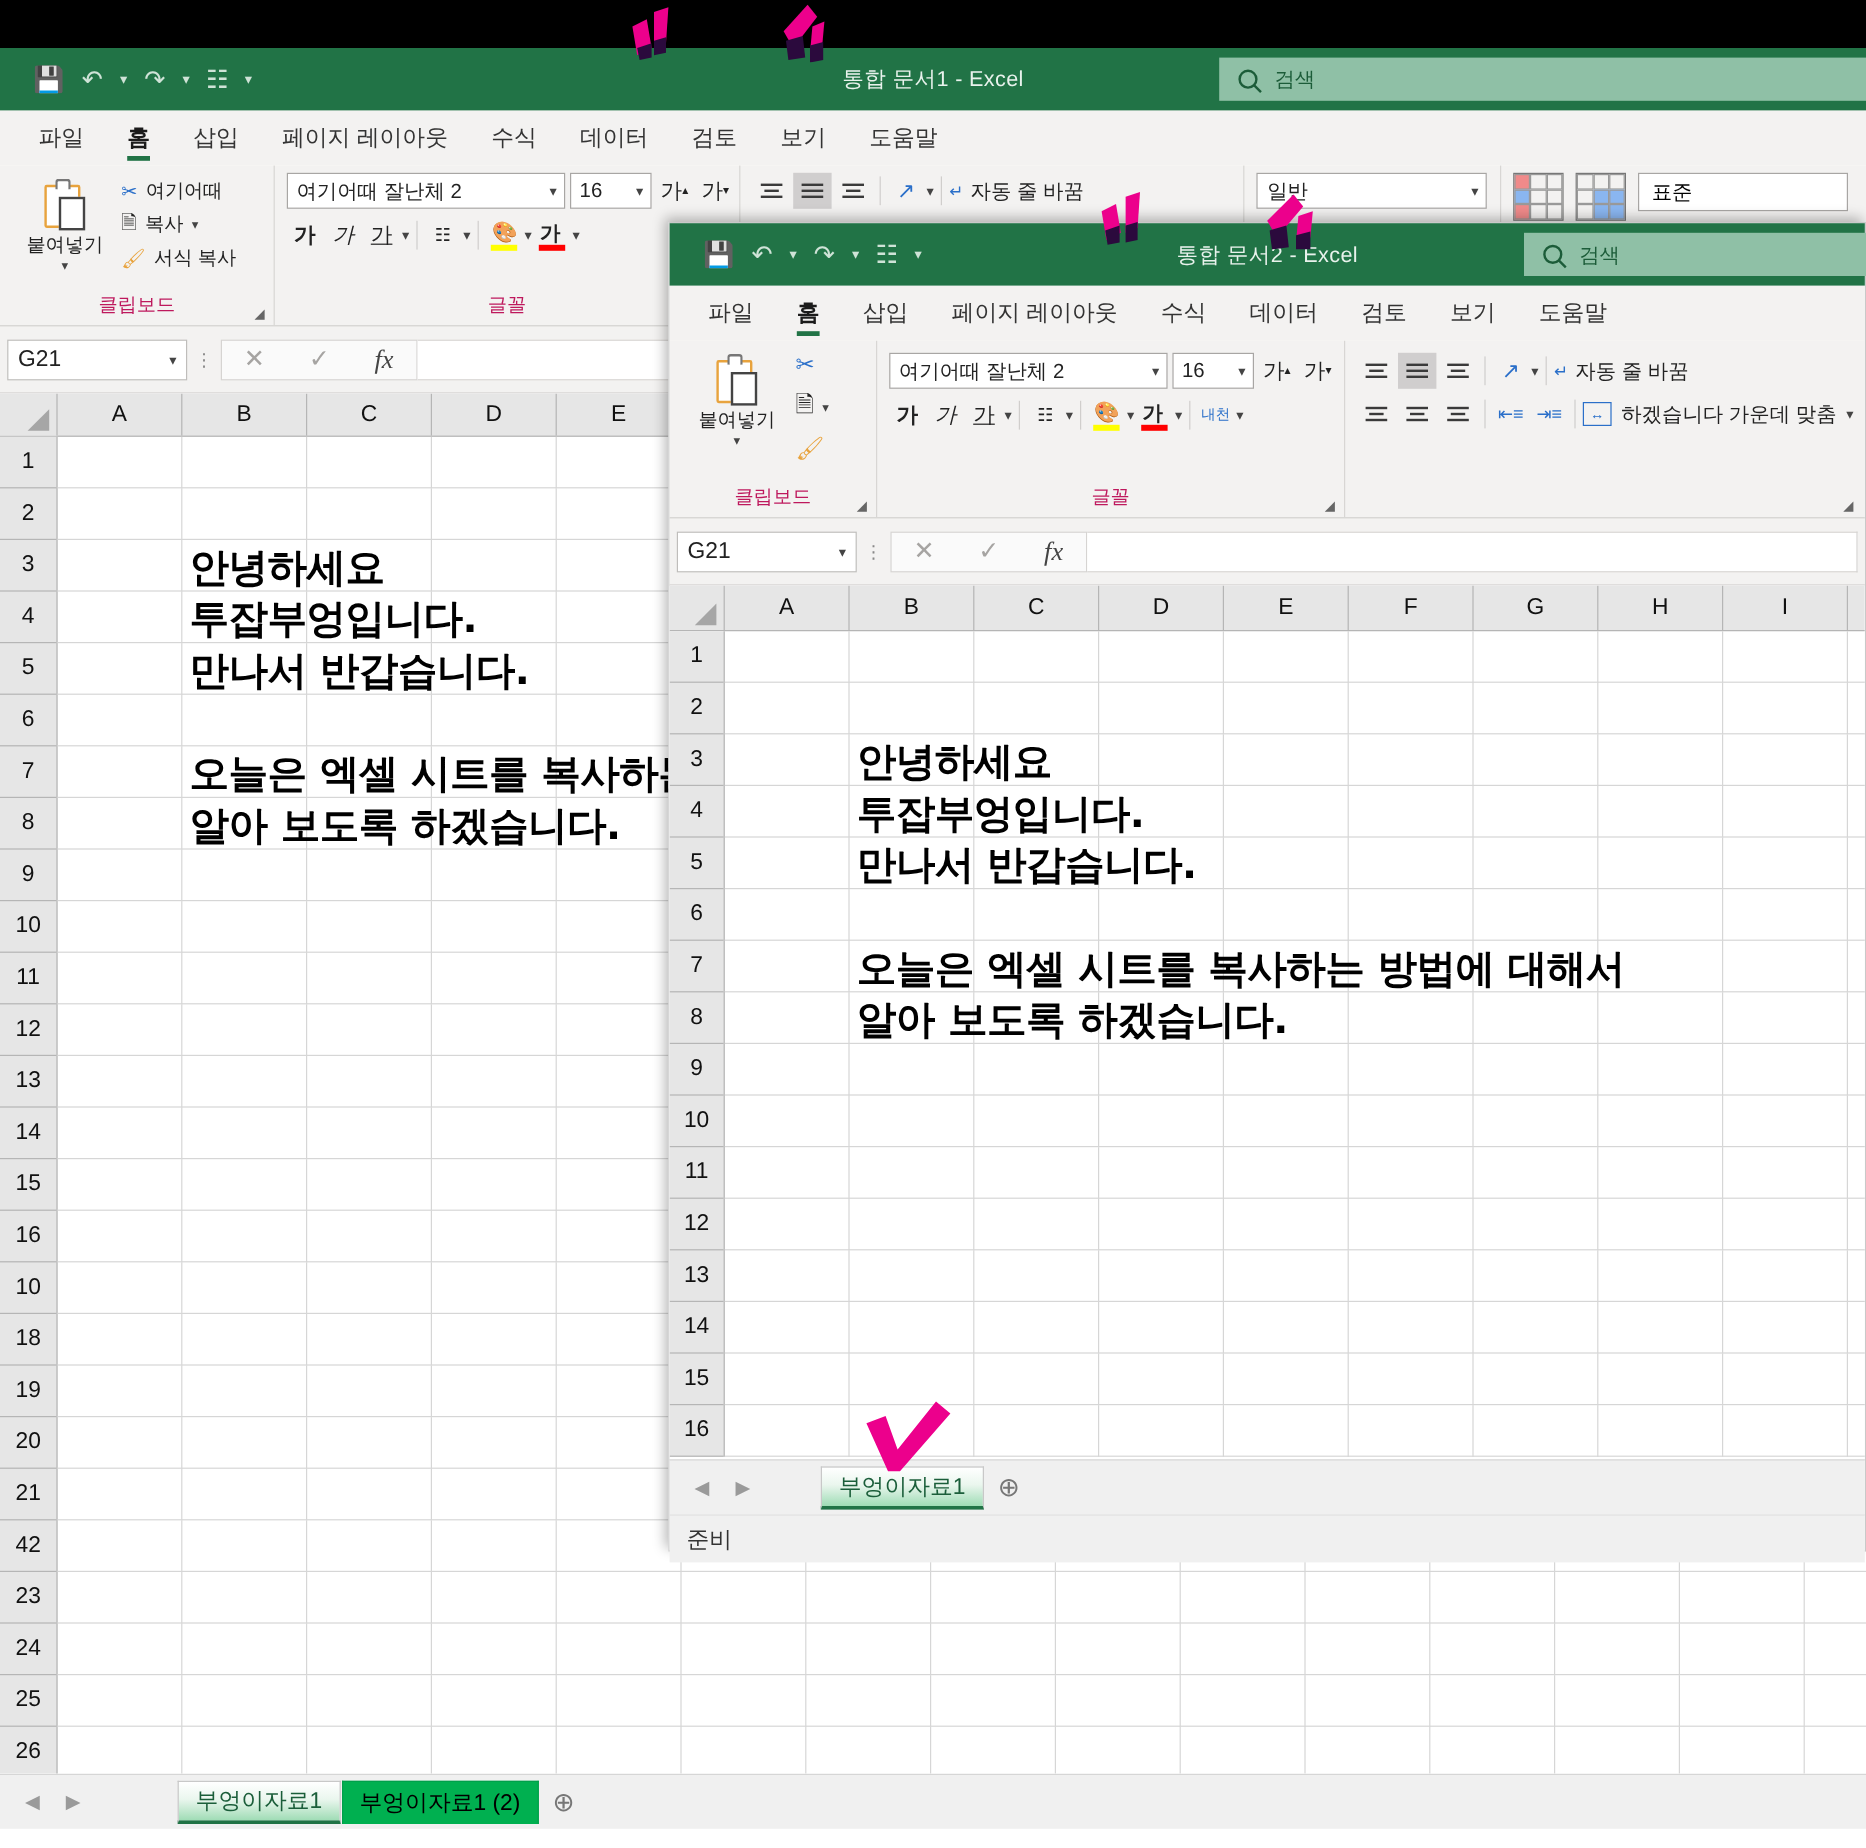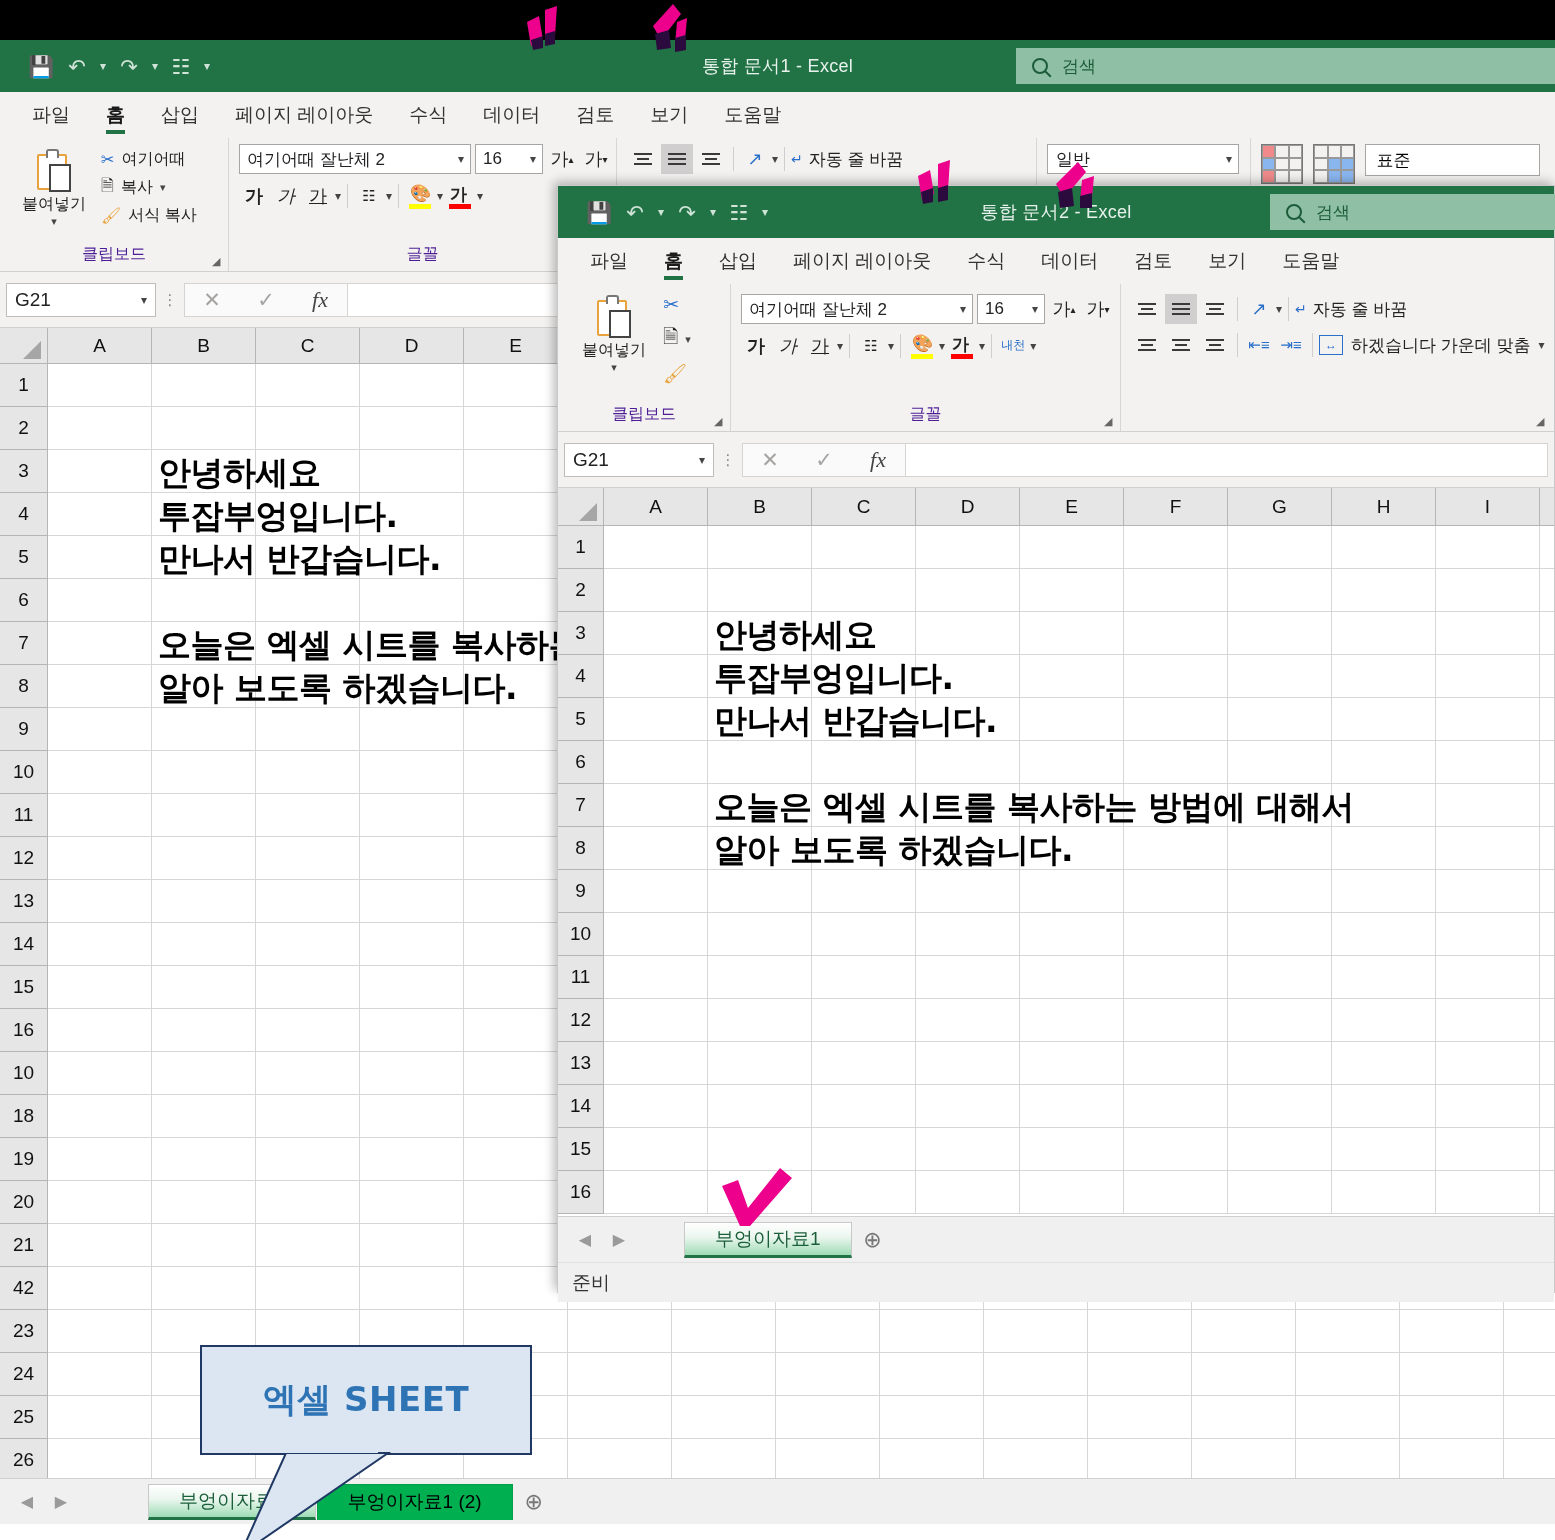--- a/index.html
+++ b/index.html
@@ -41,21 +41,21 @@
     padding-left: 14px; font-size: 19px; color:#333;
   }
   .rtab { padding: 0 18px; display:flex; align-items:center; position:relative; white-space:nowrap; }
   .rtab.active { font-weight: bold; color:#1b1b1b; }
   .rtab.active:after {
     content:""; position:absolute; left: 18px; right:18px; bottom: 4px; height:4px; background:#217346;
   }
   .ribbon { background:#f3f2f1; border-bottom:1px solid #d2d0ce; display:flex; position:relative; }
   .rgroup { position:relative; padding: 6px 10px 0 10px; display:flex; flex-direction:column; }
   .rgroup + .rgroup { border-left:1px solid #d8d6d4; }
-  .rglabel { text-align:center; font-size:16px; color:#4c1d95; padding: 4px 0 6px; position:relative;}
+  .rglabel { text-align:center; font-size:16px; color:#be185d; padding: 4px 0 6px; position:relative;}
   .rgbody { flex:1; display:flex; align-items:flex-start; }
   .dlg { position:absolute; right:4px; bottom:4px; width:12px; height:12px; color:#666; font-size:11px;}
 
   
   .paste { display:flex; flex-direction:column; align-items:center; width:88px; padding-top:4px;}
   .clipicon { width:46px; height:46px; position:relative; }
   .clipicon .board { position:absolute; left:6px; top:6px; width:30px; height:36px; border:2px solid #e8a33d; background:#fff; border-radius:2px;}
   .clipicon .tab2 { position:absolute; left:15px; top:1px; width:13px; height:9px; border:2px solid #777; border-bottom:none; border-radius:3px 3px 0 0; background:#fff;}
   .clipicon .page { position:absolute; left:18px; top:16px; width:22px; height:28px; border:2px solid #444; background:#fff;}
   .pastelbl { font-size:16px; color:#222; }
@@ -128,21 +128,21 @@
   .gcell { border-right:1px solid #d6d6d6; flex:none;}
   .celltext {
     position:absolute; white-space:nowrap; font-weight:bold; color:#000;
     font-family:"DejaVu Sans","Liberation Sans",sans-serif; letter-spacing:-0.5px;
   }
 
   
   .sheetbar { height:46px; background:#f0f0f0; display:flex; align-items:center; border-top:1px solid #d0d0d0; padding-left:10px; gap:0;}
   .navarrow { width:34px; text-align:center; color:#9a9a9a; font-size:16px; }
   .stab {
-    height:36px; display:flex; align-items:center; padding:0 30px; font-size:19px; color:#222;
+    height:36px; display:flex; align-items:center; padding:0 14px; font-size:19px; color:#222;
     border:1px solid #c8c8c8; border-bottom:none; margin-right:1px; white-space:nowrap;
   }
   .stab.cur { background:linear-gradient(to bottom,#ffffff 0%,#eaf6ee 45%,#9fdcb5 100%); border-bottom:3px solid #217346; color:#1b5e3a;}
   .stab.sel { background:#00b050; color:#000; border-color:#00a04a;}
   .addsheet { width:40px; text-align:center; color:#777; font-size:22px;}
   .statusbar { height:40px; background:#f0f0f0; display:flex; align-items:center; padding-left:14px; font-size:19px; color:#333; border-top:1px solid #e0e0e0;}
 
   
   .pinkmark { position:absolute; pointer-events:none; }
   .callout { position:absolute; }
@@ -848,29 +848,20 @@
     <div class="sheetbar">
       <div class="navarrow">◀</div>
       <div class="navarrow">▶</div>
       <div style="width:70px"></div>
       <div class="stab cur">부엉이자료1</div>
       <div class="stab sel">부엉이자료1 (2)</div>
       <div class="addsheet">⊕</div>
     </div>
   </div>
 
-  <div class="callout" style="left:200px;top:1345px;width:332px;height:110px;">
-    <div class="bubble">
-      <span class="ctext">엑셀 SHEET</span>
-    </div>
-    <svg width="200" height="110" style="position:absolute;left:28px;top:106px;">
-      <polygon points="12,104 58,2 160,2" fill="#dce6f2" stroke="#1f3864" stroke-width="2"></polygon>
-      <line x1="30" y1="0" x2="150" y2="0" stroke="#dce6f2" stroke-width="4"></line>
-    </svg>
-  </div>
 
   <div class="xlwin" id="win2" style="left:557px;top:185px;width:998px;height:1108px;box-shadow:-3px -3px 10px rgba(0,0,0,.28);border:1px solid #c9c9c9;">
 
     <div class="titlebar">
       <div class="qat">
         <div class="qicon">💾</div>
         <div class="qicon">↶</div>
         <div class="qcaret">▾</div>
         <div class="qicon">↷</div>
         <div class="qcaret">▾</div>

